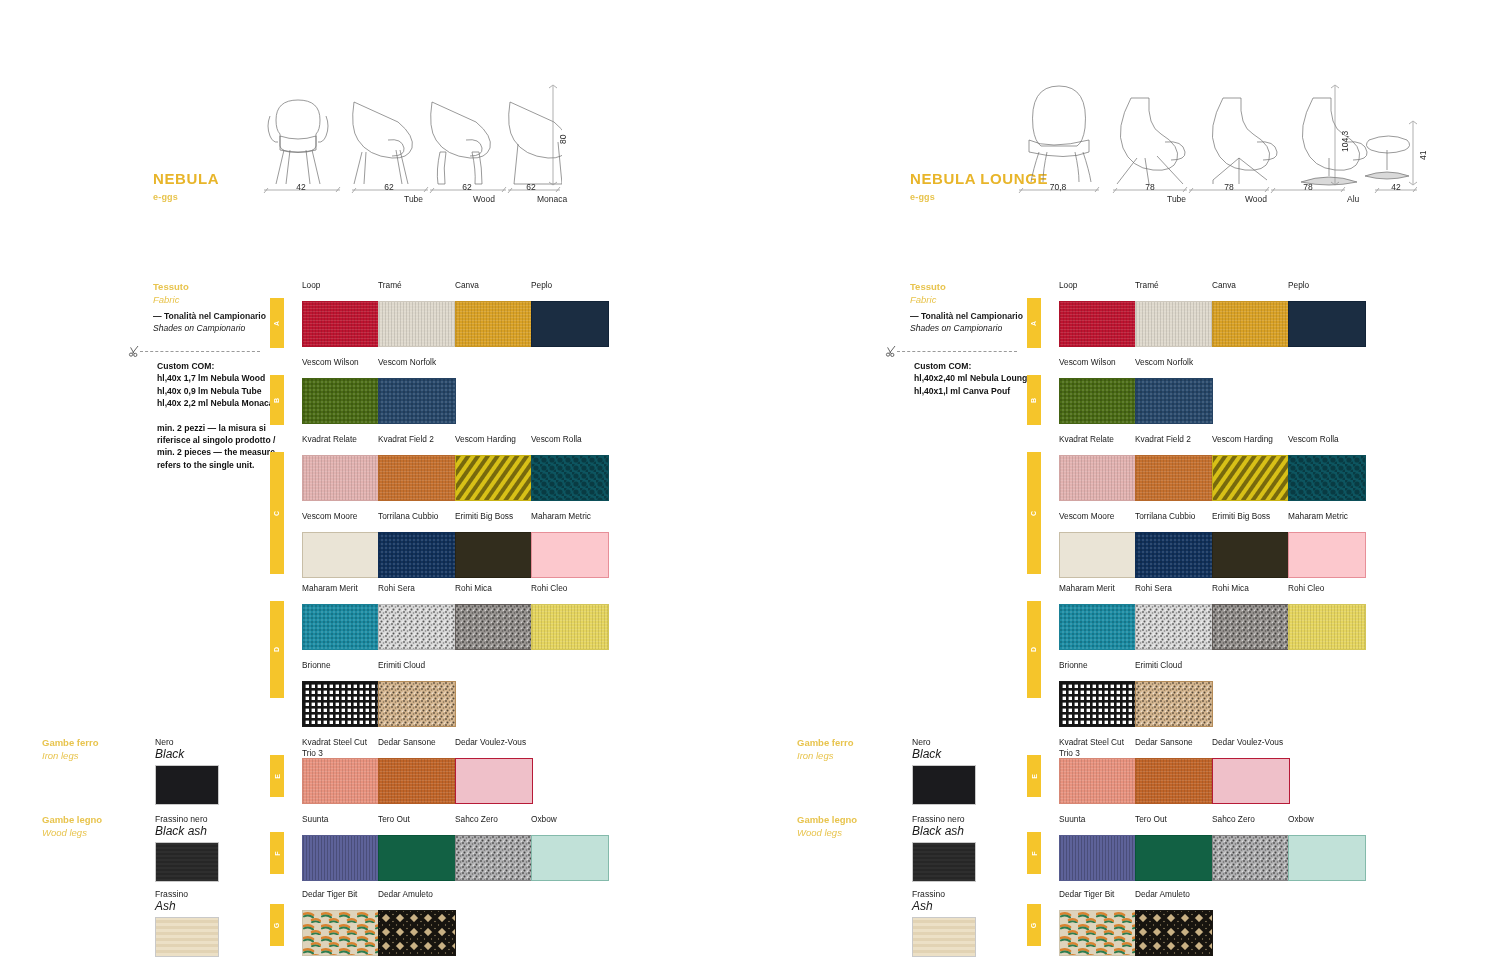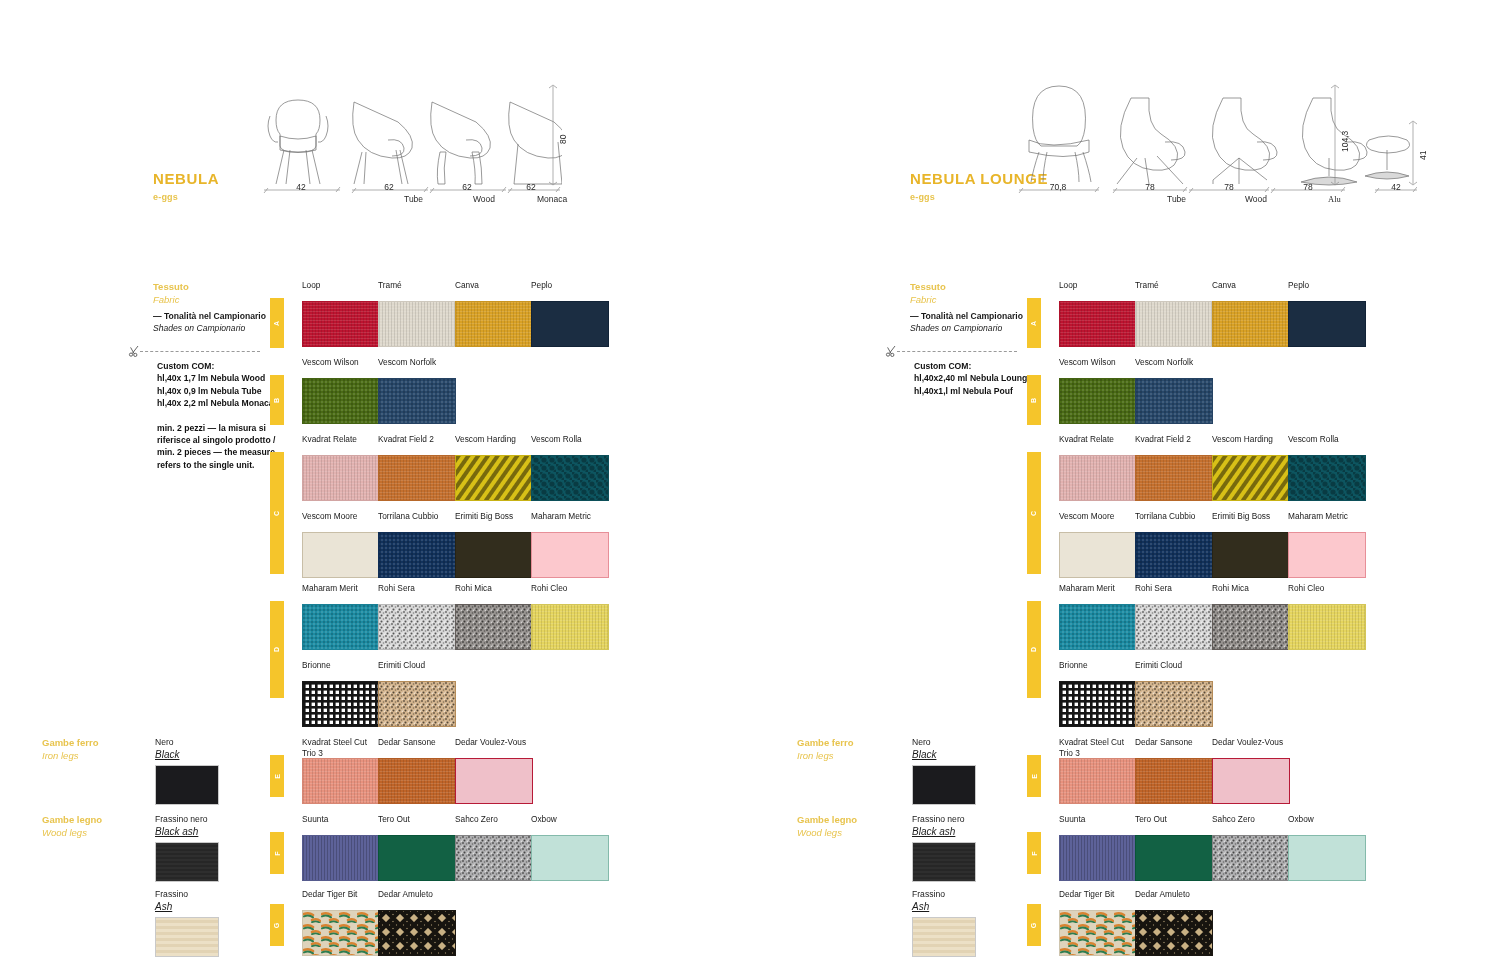--- a/index.html
+++ b/index.html
@@ -65,21 +65,21 @@
     font-weight:bold; color:#111; width: 132px;
   }
   .com-block .note { font-weight: bold; margin-top: 12px; display:block; }
 
   
   .legs-head { position:absolute; white-space:nowrap; }
   .legs-head .it { font-size: 9.5px; color:#e8c44e; font-weight:bold; line-height:12.5px;}
   .legs-head .en { font-size: 9.5px; color:#e8c44e; font-style:italic; line-height:12.5px;}
   .leg-item { position:absolute; }
   .leg-item .nm  { font-size: 8.6px; line-height:11.5px; color:#1a1a1a; white-space:nowrap; }
-  .leg-item .nme { font-size: 10px; line-height:11.5px; color:#1a1a1a; font-style:italic; white-space:nowrap;text-decoration:underline;}
+  .leg-item .nme { font-size: 12px; line-height:11.5px; color:#1a1a1a; font-style:italic; white-space:nowrap;}
   .leg-sw { width: 64px; height: 40px; margin-top: 5px; border: 1px solid #c9c9c9; }
 
   
   .tab {
     position:absolute; width: 14px; background:#f5c52b;
     color:#ffffff; font-size: 7px; font-weight:bold;
     display:flex; align-items:center; justify-content:center;
   }
   .tab span { display:block; transform: rotate(-90deg); }
 
@@ -583,21 +583,21 @@
         <path d="M358 8 H400 M358 11 L362 6 M400 5 L396 10"></path>
       </g>
     </svg>
     <div class="dim-num" style="left:262px; top:150px; width:82px;">70,8</div>
     <div class="dim-num" style="left:358px; top:150px; width:74px;">78</div>
     <div class="dim-num" style="left:434px; top:150px; width:80px;">78</div>
     <div class="dim-num" style="left:516px; top:150px; width:74px;">78</div>
     <div class="dim-num" style="left:620px; top:150px; width:42px;">42</div>
     <div class="dim-name" style="left:412px; top:162px;">Tube</div>
     <div class="dim-name" style="left:490px; top:162px;">Wood</div>
-    <div class="dim-name" style="left:573px; top:162px;font-family:Liberation Serif, serif;">Alu</div>
+    <div class="dim-name" style="left:592px; top:162px;">Alu</div>
 
     <div class="fabric-head" style="left:155px; top:248px;">
       <div class="it">Tessuto</div>
       <div class="en">Fabric</div>
     </div>
     <div class="shades" style="left:155px; top:278px;">
       <div><b>— Tonalità nel Campionario</b></div>
       <div class="en">Shades on Campionario</div>
     </div>
 
@@ -606,21 +606,21 @@
       <g stroke="#555" stroke-width="0.9" fill="none">
         <circle cx="3" cy="9.6" r="1.6"></circle>
           <circle cx="7.3" cy="9.9" r="1.6"></circle>
         <path d="M4.2 8.6 L10 1 M6.2 8.8 L2.6 2.4"></path>
       </g>
     </svg>
 
     <div class="com-block" style="left:159px; top:328px; width:150px;">
       <div>Custom COM:</div>
       <div>hl,40x2,40 ml Nebula Lounge</div>
-      <div>hl,40x1,l ml Nebula Pouf</div>
+      <div>hl,40x1,l ml Canva Pouf</div>
     </div>
 
     <div class="legs-head" style="left:42px; top:705px;">
       <div class="it">Gambe ferro</div>
       <div class="en">Iron legs</div>
     </div>
     <div class="leg-item" style="left:157px; top:705px;">
       <div class="nm">Nero</div>
       <div class="nme">Black</div>
       <div class="leg-sw" style="background:#1b1b1e"></div>

